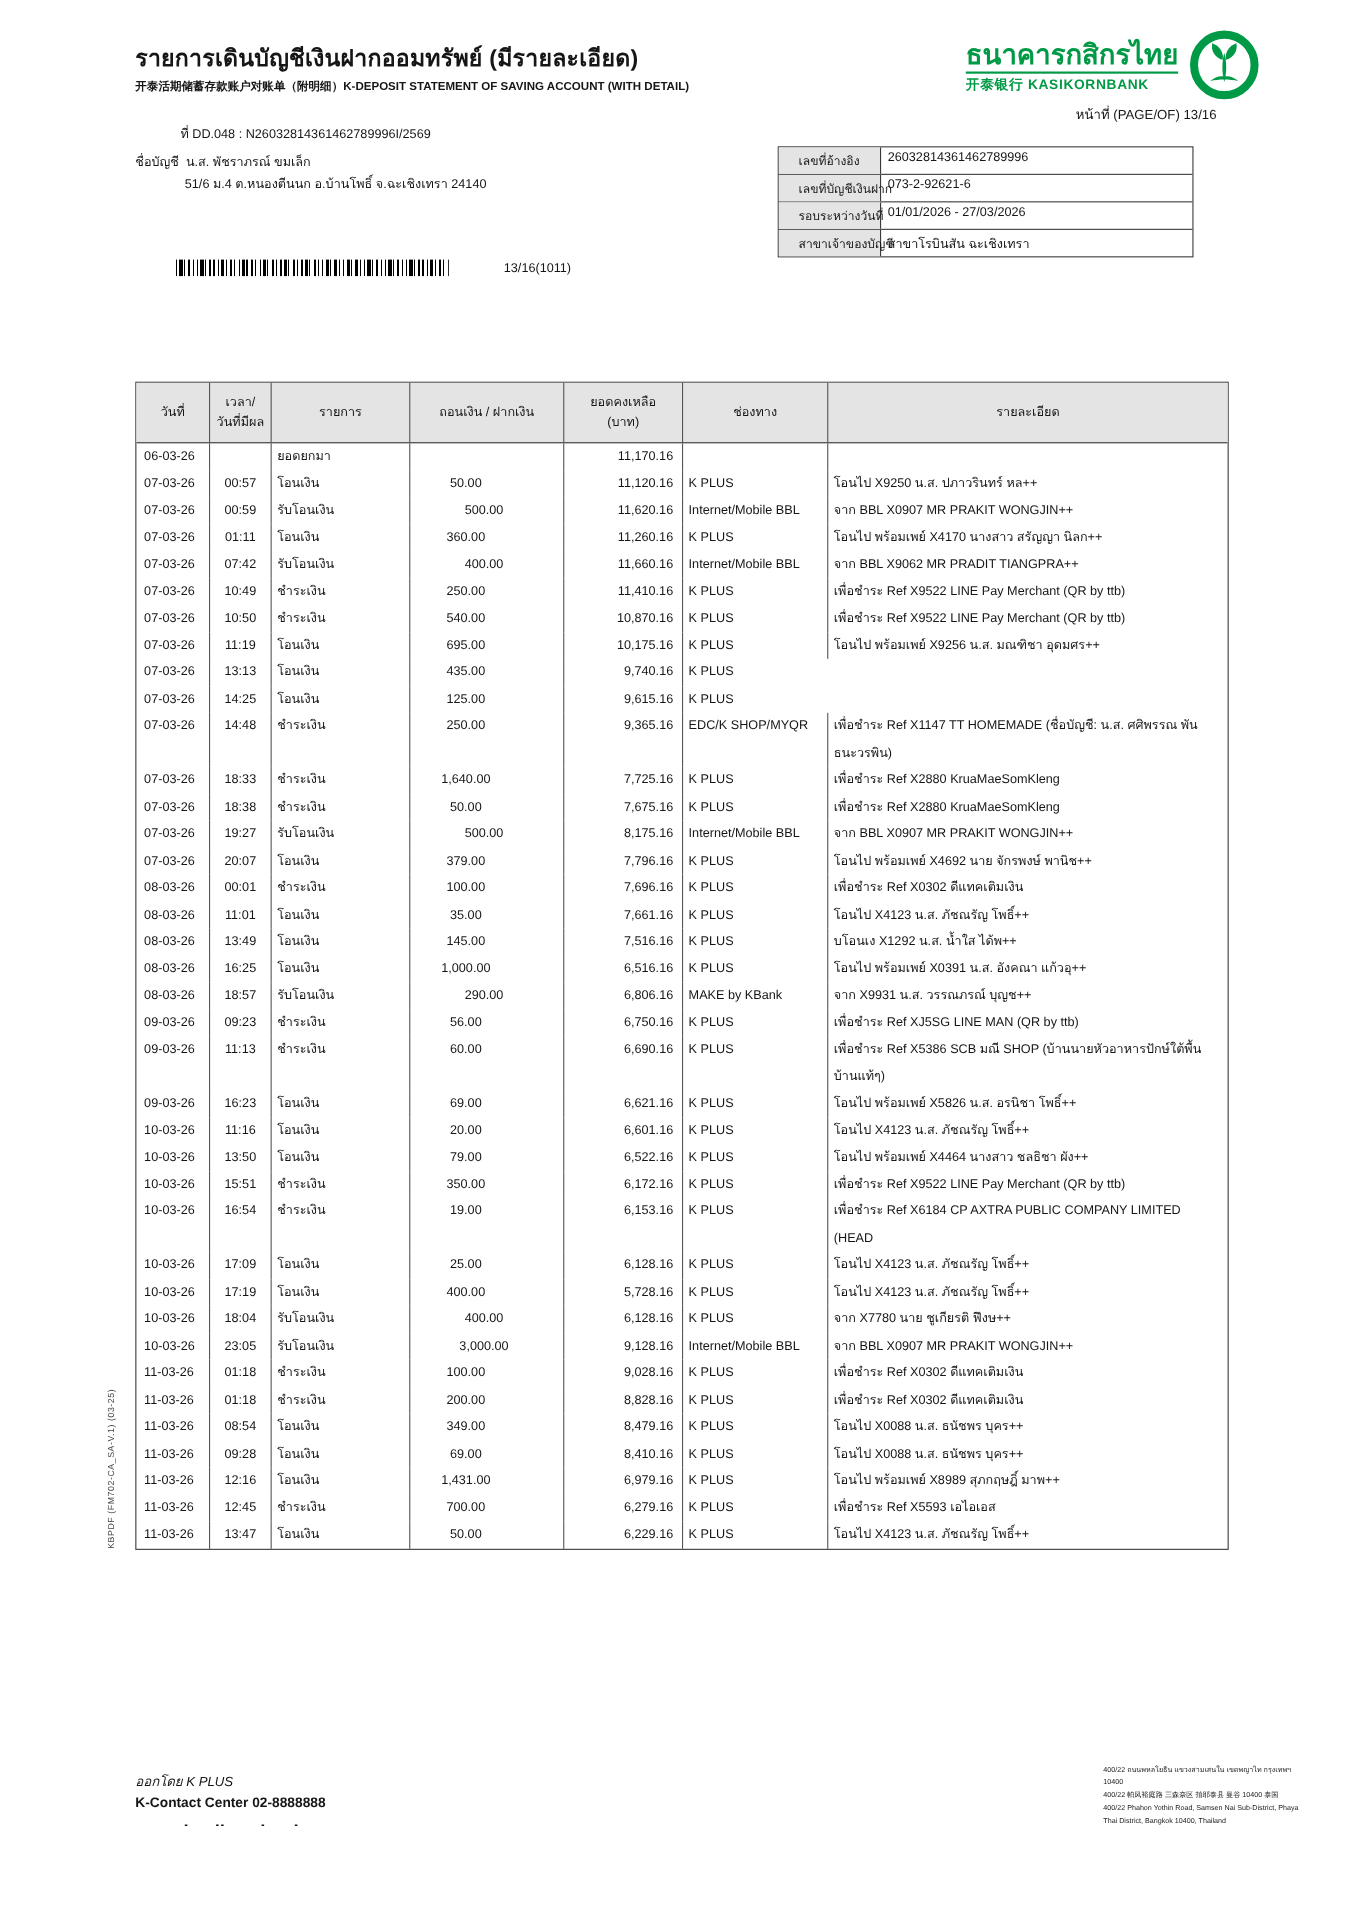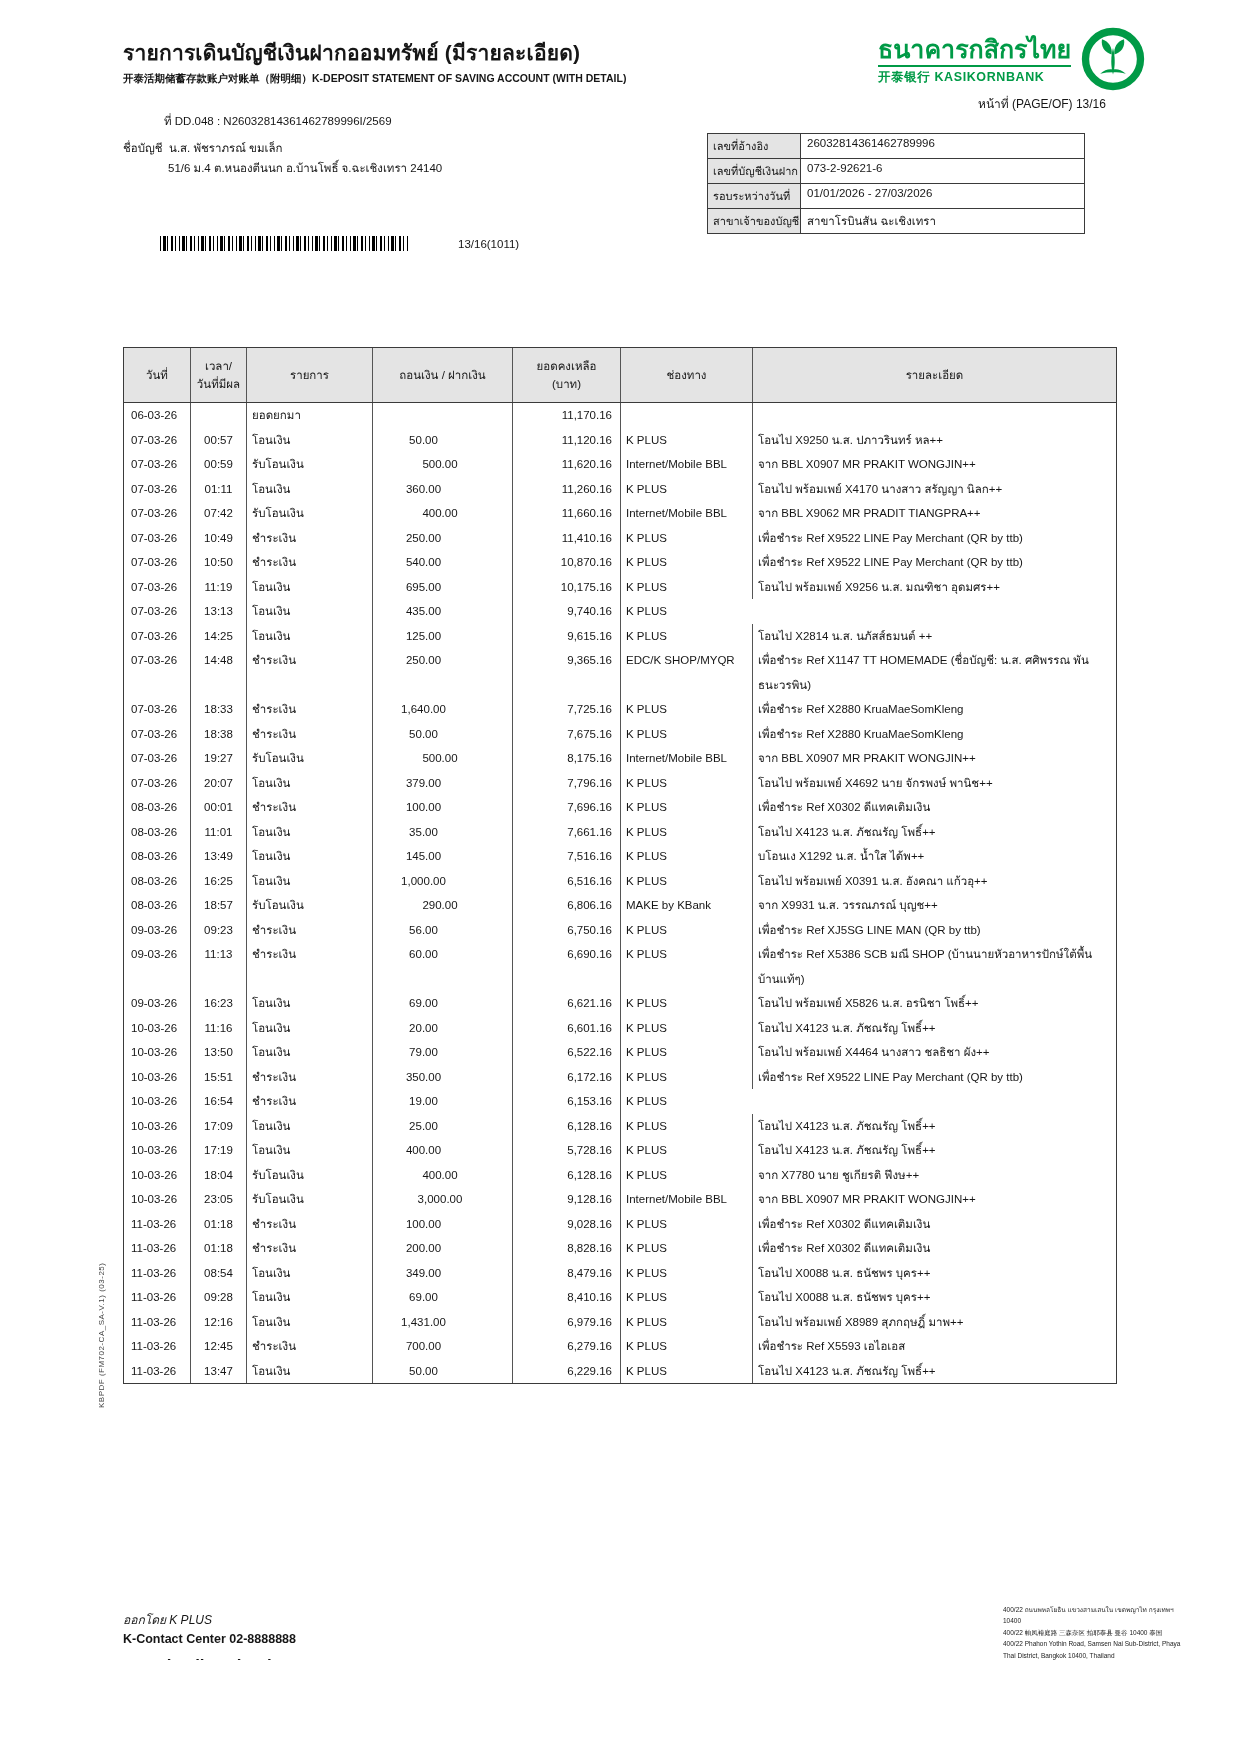--- a/index.html
+++ b/index.html
@@ -20,21 +20,21 @@
 
   .doc-number{position:absolute;left:123px;top:112px;font-size:11.5px;margin-left:41px;}
 
   .account-block{position:absolute;left:123px;top:138px;font-size:11.5px;line-height:20px;}
   .account-address{margin-left:45px;}
 
   
   .info-table{position:absolute;left:707px;top:133px;width:376px;border:1.5px solid #3a3a3a;}
   .info-row{display:grid;grid-template-columns:93px 1fr;}
   .info-row + .info-row{border-top:1px solid #3a3a3a;}
-  .info-label{background:#e4e4e4;border-right:1px solid #3a3a3a;font-size:11px;padding:3px 4px 3px 5px;white-space:nowrap;}
+  .info-label{background:#e4e4e4;border-right:1px solid #3a3a3a;font-size:11px;padding:3px 4px 3px 18px;white-space:nowrap;}
   .info-value{font-size:11.5px;padding:3px 4px 3px 6px;white-space:nowrap;}
 
   
   .barcode{position:absolute;left:160px;top:236px;width:248px;height:15px;
     background:repeating-linear-gradient(90deg,
       #000 0 1px,#fff 1px 3px,#000 3px 6px,#fff 6px 7px,
       #000 7px 8px,#fff 8px 11px,#000 11px 13px,#fff 13px 15px,
       #000 15px 16px,#fff 16px 19px);}
   .barcode-label{position:absolute;left:458px;top:238px;font-size:11.5px;}
 
@@ -235,21 +235,20 @@
           <div class="cell c-bal">9,740.16</div>
           <div class="cell c-ch">K PLUS</div>
         </div>
         <div class="trow">
           <div class="cell c-date">07-03-26</div>
           <div class="cell c-time">14:25</div>
           <div class="cell c-desc">โอนเงิน</div>
           <div class="cell c-amt amt-w">125.00</div>
           <div class="cell c-bal">9,615.16</div>
           <div class="cell c-ch">K PLUS</div>
-          <div class="cell c-det">โอนไป X2814 น.ส. นภัสส์ธมนต์ ++</div>
         </div>
         <div class="trow">
           <div class="cell c-date">07-03-26</div>
           <div class="cell c-time">14:48</div>
           <div class="cell c-desc">ชำระเงิน</div>
           <div class="cell c-amt amt-w">250.00</div>
           <div class="cell c-bal">9,365.16</div>
           <div class="cell c-ch">EDC/K SHOP/MYQR</div>
           <div class="cell c-det">เพื่อชำระ Ref X1147 TT HOMEMADE (ชื่อบัญชี: น.ส. ศศิพรรณ พันธนะวรพิน)</div>
         </div>
@@ -388,20 +387,21 @@
           <div class="cell c-ch">K PLUS</div>
           <div class="cell c-det">เพื่อชำระ Ref X9522 LINE Pay Merchant (QR by ttb)</div>
         </div>
         <div class="trow">
           <div class="cell c-date">10-03-26</div>
           <div class="cell c-time">16:54</div>
           <div class="cell c-desc">ชำระเงิน</div>
           <div class="cell c-amt amt-w">19.00</div>
           <div class="cell c-bal">6,153.16</div>
           <div class="cell c-ch">K PLUS</div>
+          <div class="cell c-det">เพื่อชำระ Ref X6184 CP AXTRA PUBLIC COMPANY LIMITED (HEAD</div>
         </div>
         <div class="trow">
           <div class="cell c-date">10-03-26</div>
           <div class="cell c-time">17:09</div>
           <div class="cell c-desc">โอนเงิน</div>
           <div class="cell c-amt amt-w">25.00</div>
           <div class="cell c-bal">6,128.16</div>
           <div class="cell c-ch">K PLUS</div>
           <div class="cell c-det">โอนไป X4123 น.ส. ภัชณรัญ โพธิ์++</div>
         </div>

